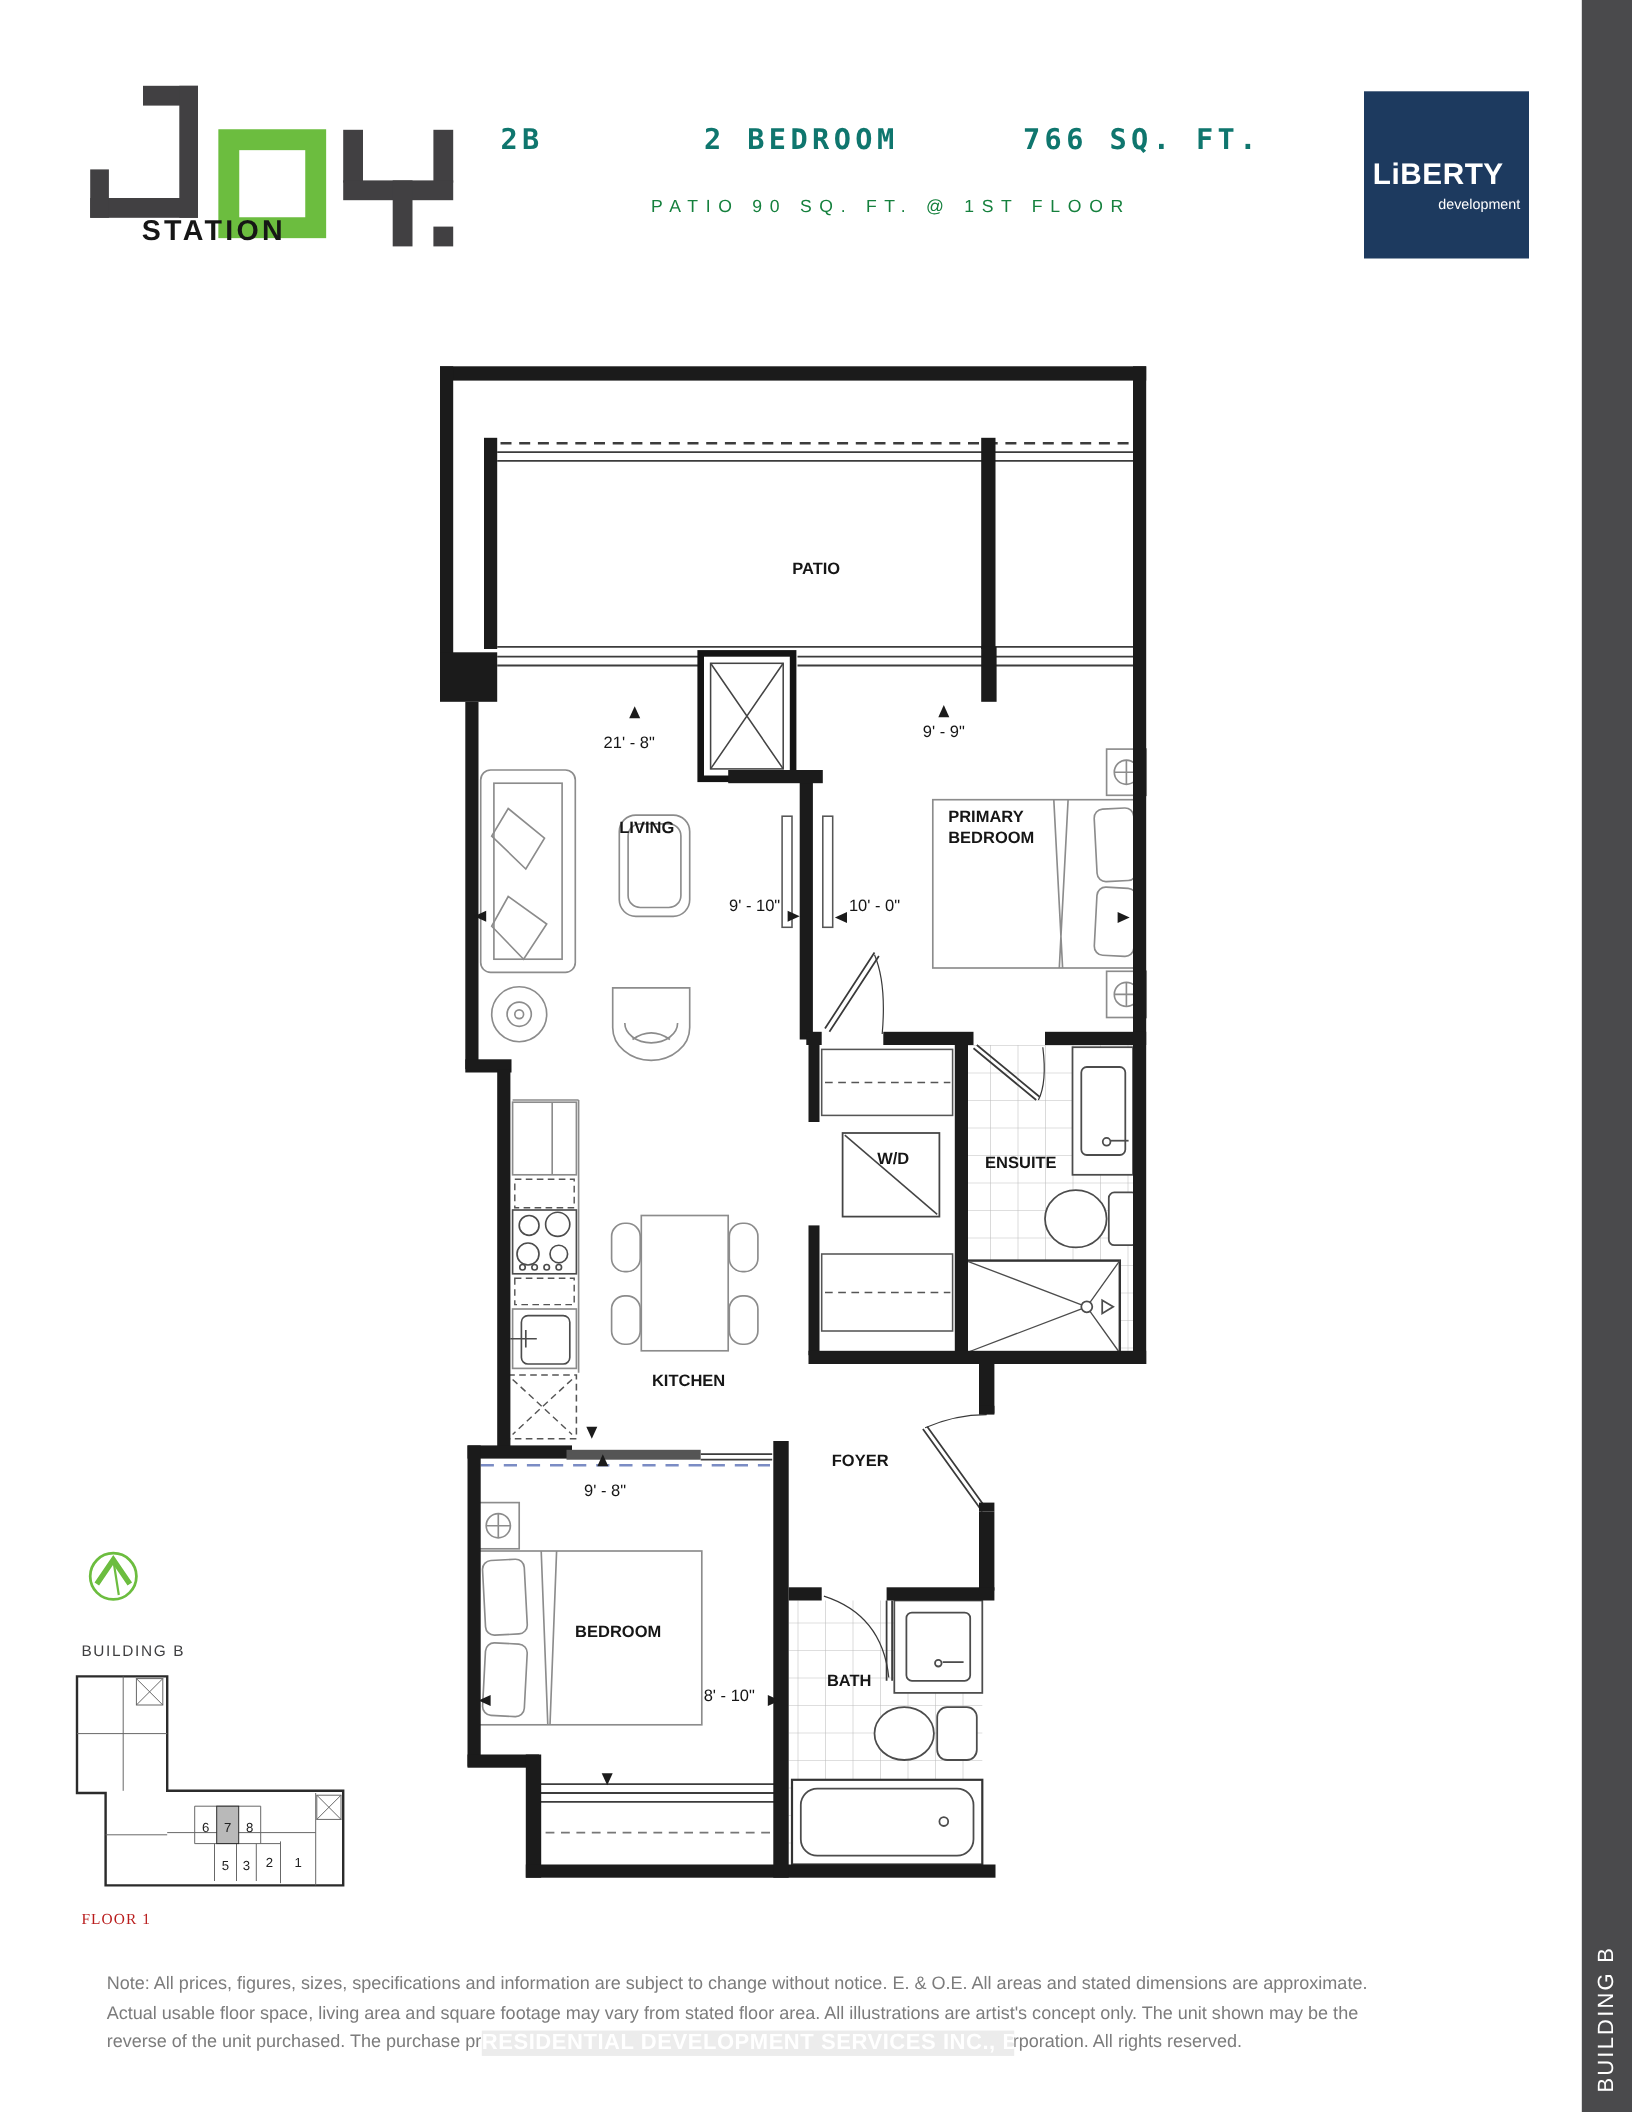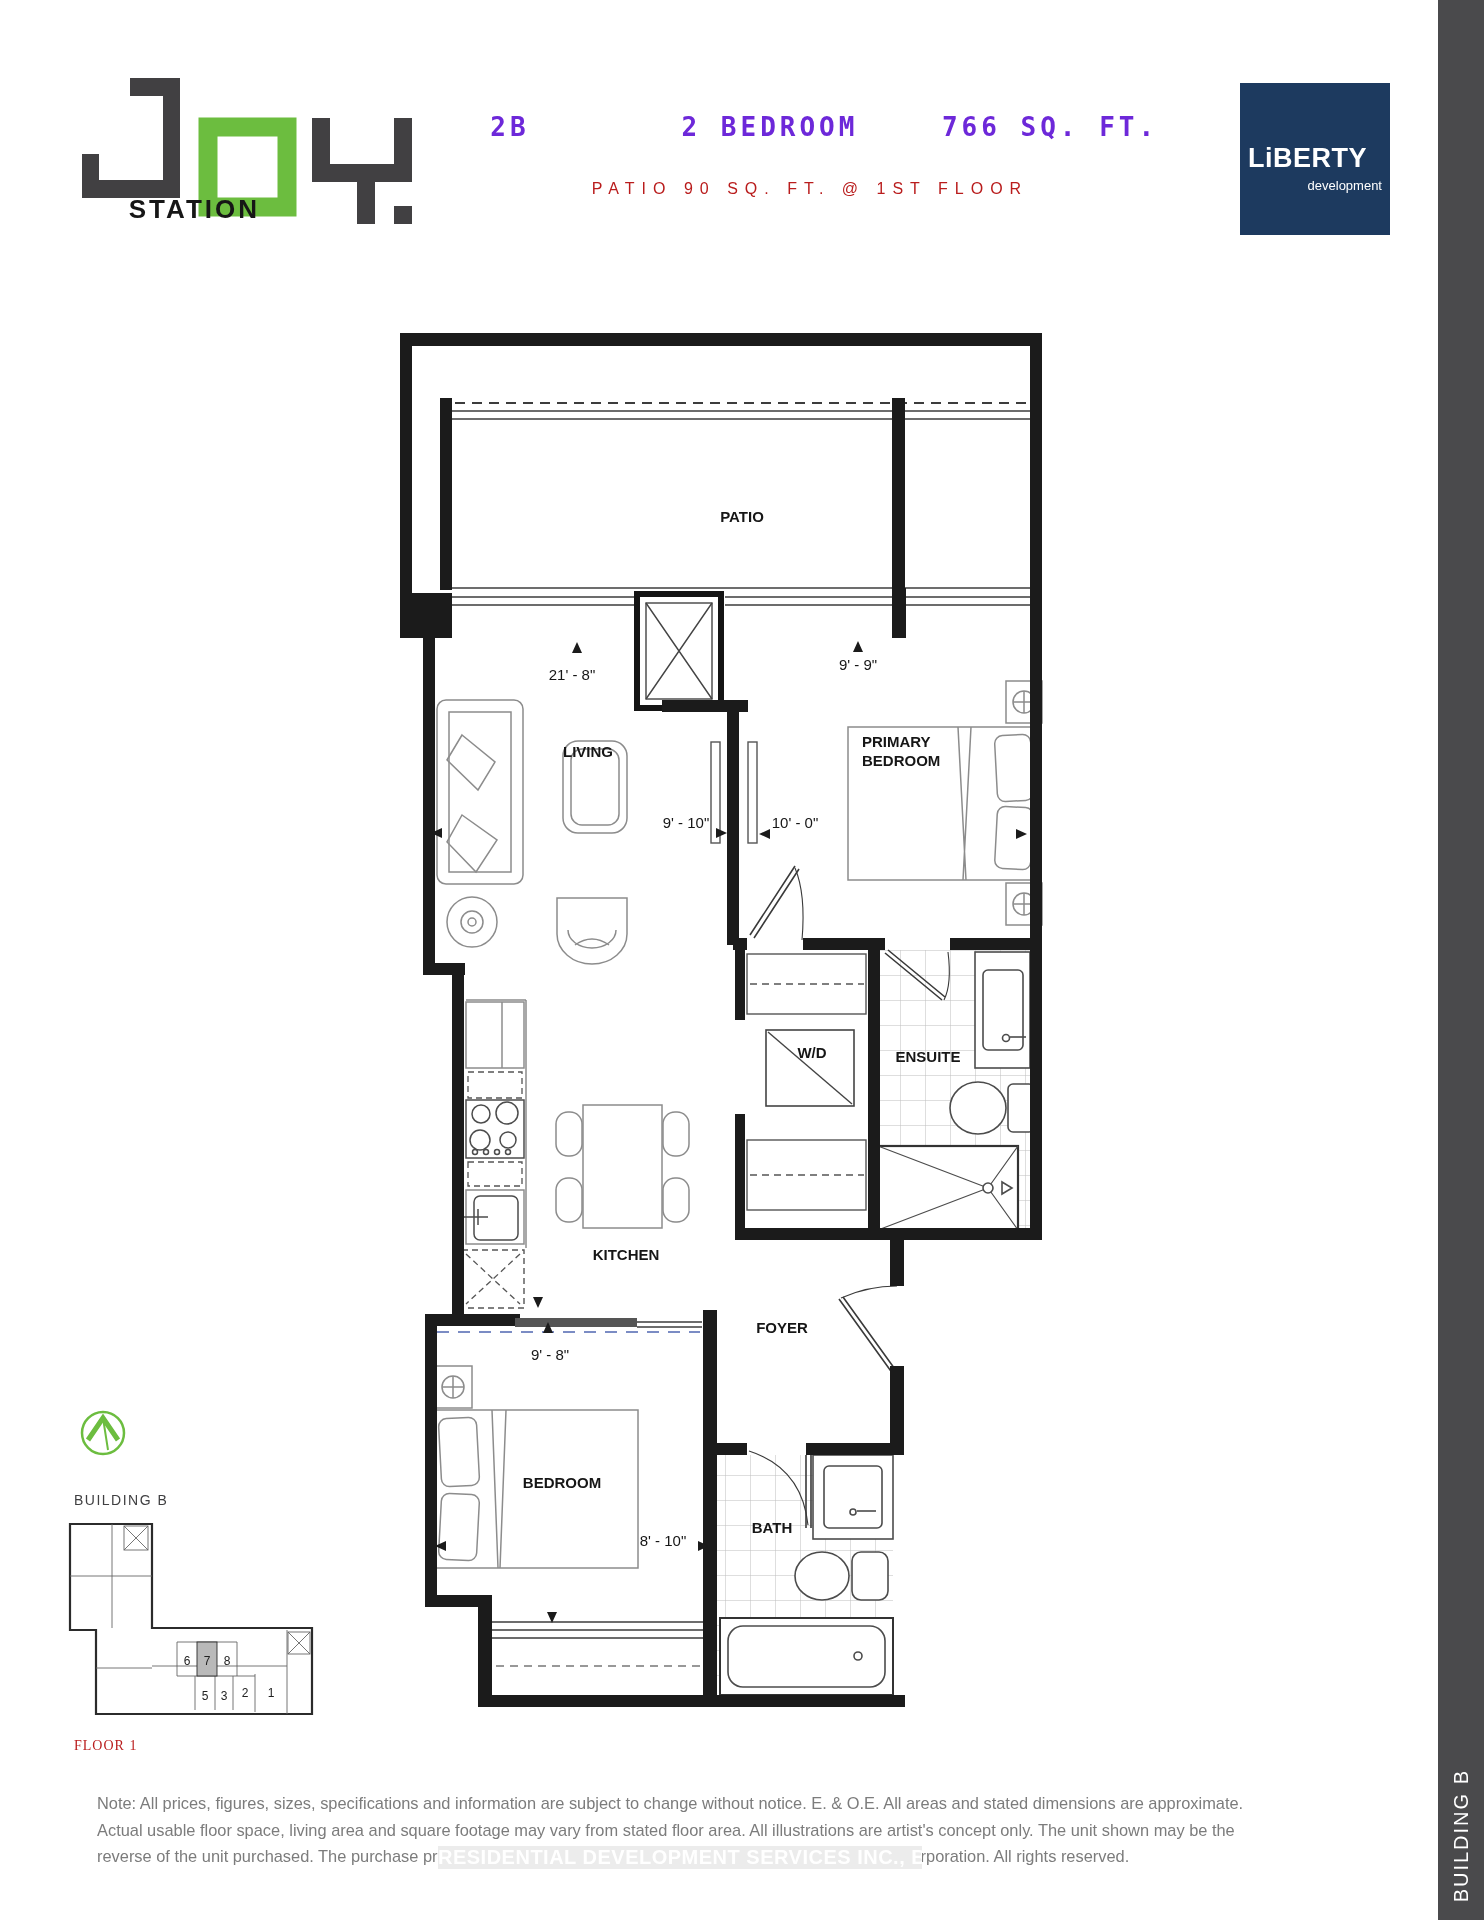--- a/index.html
+++ b/index.html
@@ -1,22 +1,22 @@
 <!DOCTYPE html>
 <html><head>
 <meta charset="utf-8">
 <style>
   html,body{margin:0;padding:0;background:#fff;}
   body{position:relative;width:1484px;height:1920px;overflow:hidden;
        font-family:"Liberation Sans", sans-serif;}
   .abs{position:absolute;}
   
-  .green-chip{color:#6d28d9;font-weight:bold;font-size:26px;letter-spacing:4px;
-              text-align:center;font-family:"DejaVu Sans Mono", monospace;}
-  .subtitle{color:#b91c1c;font-size:16px;letter-spacing:7px;text-align:center;}
+  .green-chip{color:#0f766e;font-weight:bold;font-size:26px;letter-spacing:4px;
+              text-align:left;font-family:"DejaVu Sans Mono", monospace;}
+  .subtitle{color:#15803d;font-size:16px;letter-spacing:7px;text-align:center;}
   .liberty{left:1240px;top:83px;width:150px;height:152px;background:#1d3a5f;color:#fff;}
   .liberty .nm{position:absolute;left:8px;top:60px;font-size:27px;font-weight:bold;letter-spacing:.5px;}
   .liberty .tg{position:absolute;right:8px;top:95px;font-size:13px;}
   
   .vband{left:1438px;top:0;width:46px;height:1920px;background:#4a4a4c;}
   .vband span{position:absolute;bottom:18px;left:50%;
               transform:translateX(-50%) rotate(180deg);writing-mode:vertical-rl;
               color:#fff;font-size:20px;letter-spacing:2px;white-space:nowrap;}
   
   .small-cap{color:#3f3f41;font-size:14px;letter-spacing:1.5px;}

